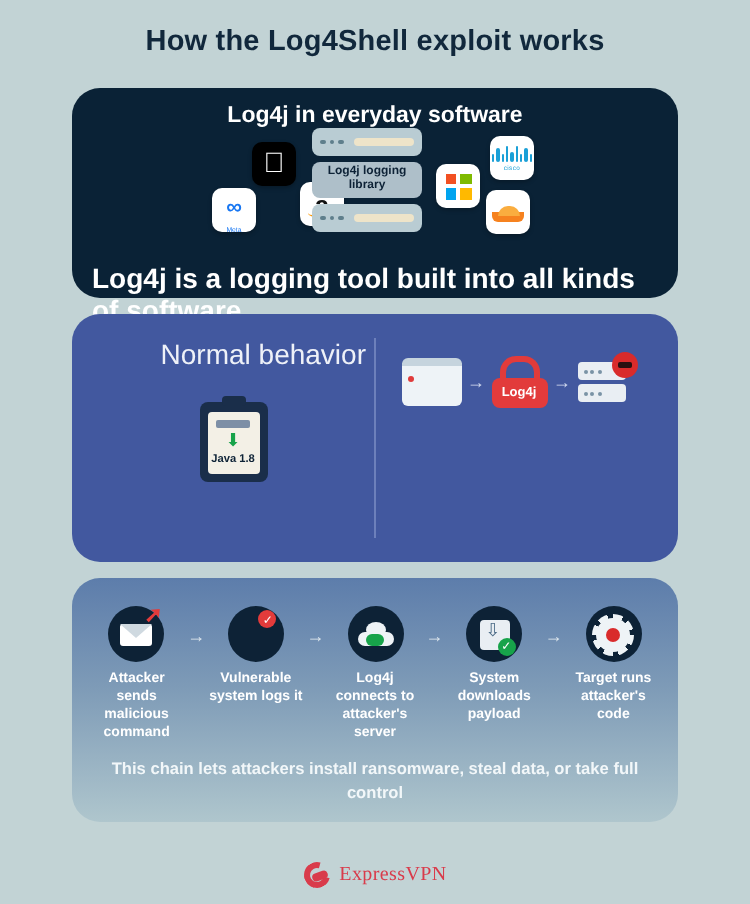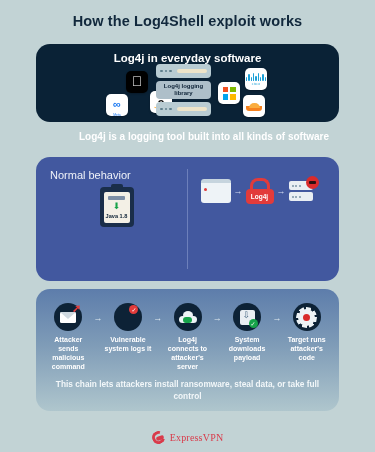--- a/index.html
+++ b/index.html
@@ -24,21 +24,21 @@
   .panel{
     position:absolute;
     left:36px;
     width:303px;
     border-radius:14px;
     box-sizing:border-box;
   }
 
   
   #panel-everyday{
-    top:44px;height:78px;
+    top:44px;height:105px;
     background:#0a2236;
     padding:8px 10px 0;
   }
   .p-title{
     text-align:center;color:#ffffff;
     font-size:11.5px;font-weight:bold;
   }
   .logos-row{
     position:relative;height:62px;margin-top:4px;
   }
@@ -85,34 +85,34 @@
   }
   .srv .dot{width:2.6px;height:2.6px;border-radius:50%;background:#5f7f8c;}
   .srv .bar{flex:1;height:3.2px;background:#eee4c9;border-radius:2px;margin-left:3px;}
   .srv-mid{
     background:#aebfc9;border-radius:4px;height:18px;
     display:flex;align-items:center;justify-content:center;
     color:#0d2236;font-size:6px;font-weight:bold;line-height:1.15;text-align:center;
     margin-bottom:3px;
   }
   .p-foot{
-    text-align:right;color:#ffffff;font-size:10px;font-weight:bold;
+    text-align:left;color:#ffffff;font-size:14px;font-weight:bold;
     margin-top:1px;
   }
 
   
   #panel-vuln{
     top:157px;height:124px;
     background:#42589f;
     padding:7px 10px 0;
   }
   .cols{display:flex;margin-top:5px;height:100px;}
   .col{flex:1;position:relative;padding:0 4px;}
   .col.left{border-right:1px solid #6d80bb;}
-  .col-title{text-align:left;color:#eef1f8;font-size:11px;margin-bottom:4px;}
+  .col-title{text-align:right;color:#eef1f8;font-size:14px;margin-bottom:14px;}
   .col-art{height:44px;display:flex;align-items:center;justify-content:center;}
   .col-text{
     text-align:center;color:#ffffff;font-size:8.3px;font-weight:bold;line-height:1.32;
     margin-top:3px;
   }
 
   .clipboard{position:relative;width:34px;height:40px;background:#1a2e4a;border-radius:4px;
     display:flex;align-items:center;justify-content:center;}
   .clip-top{position:absolute;top:-3px;left:50%;transform:translateX(-50%);
     width:12px;height:5px;background:#1a2e4a;border-radius:2px;}

